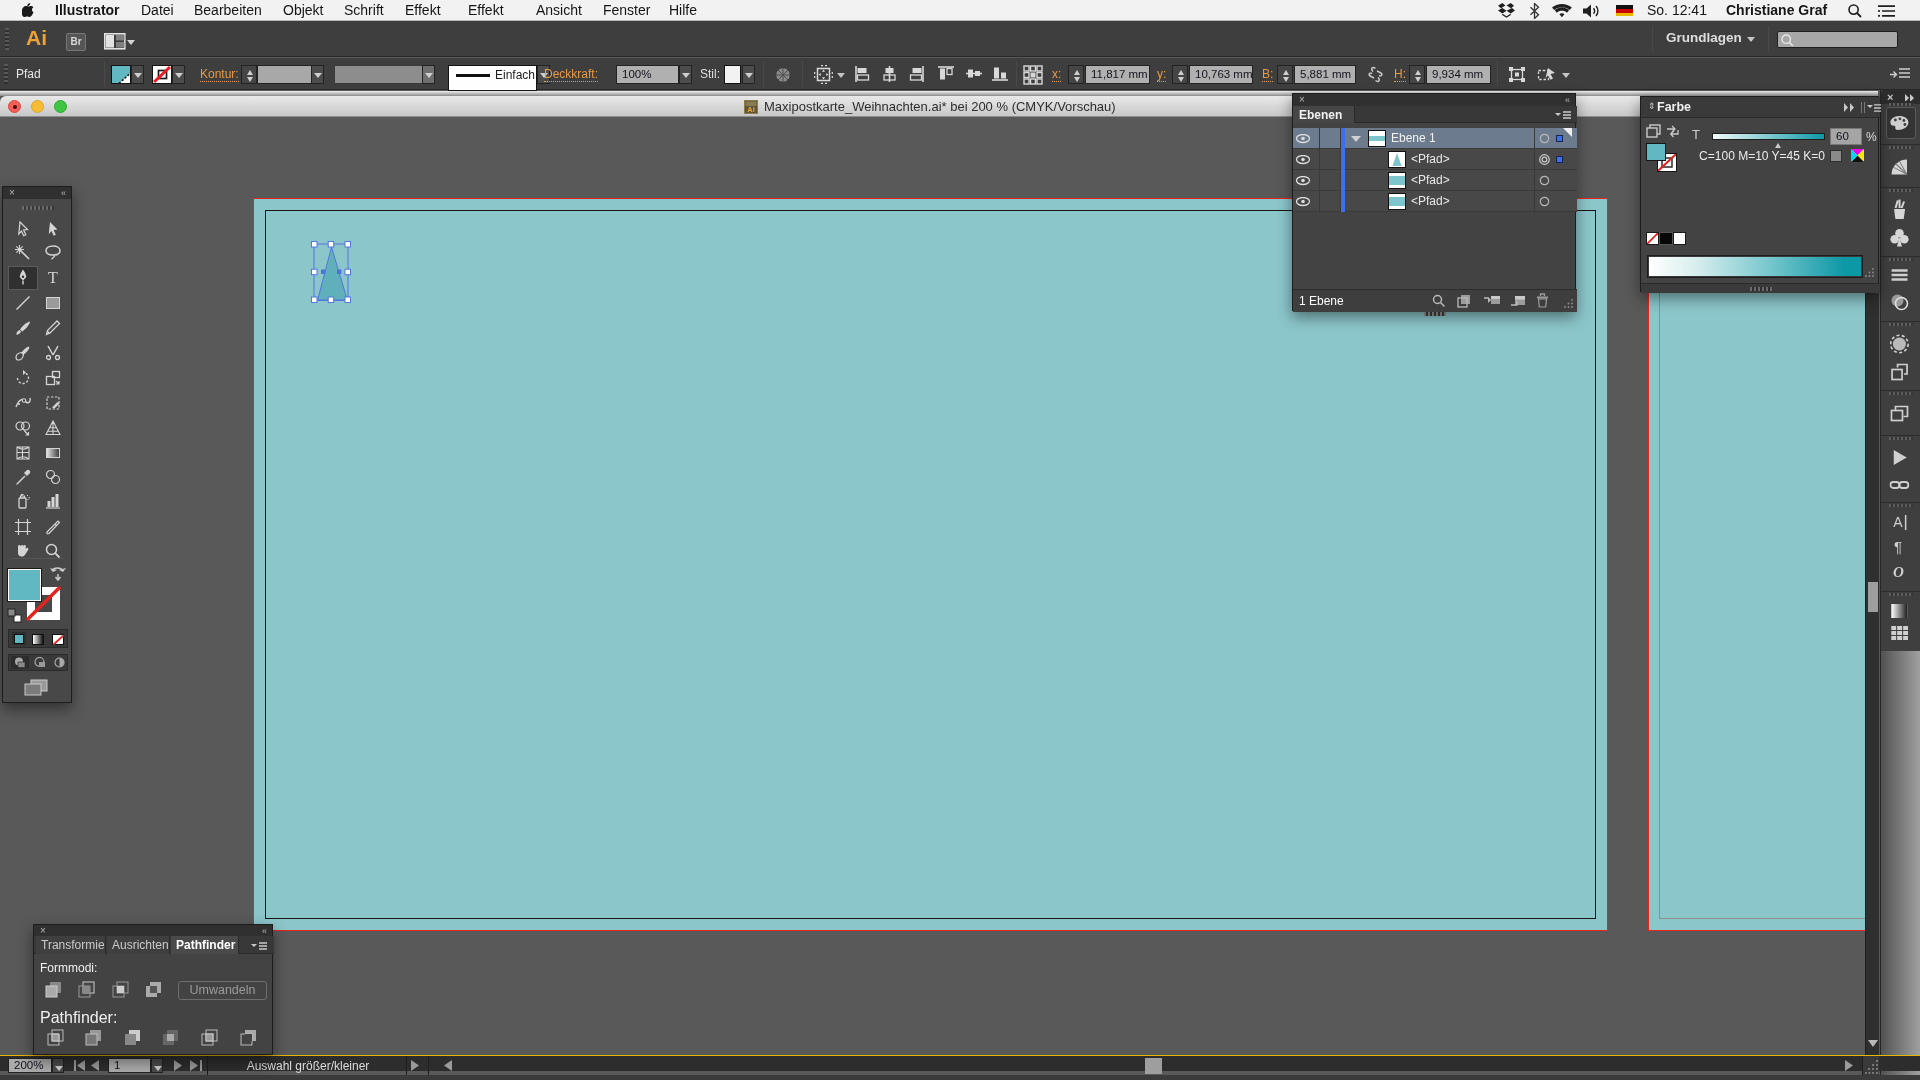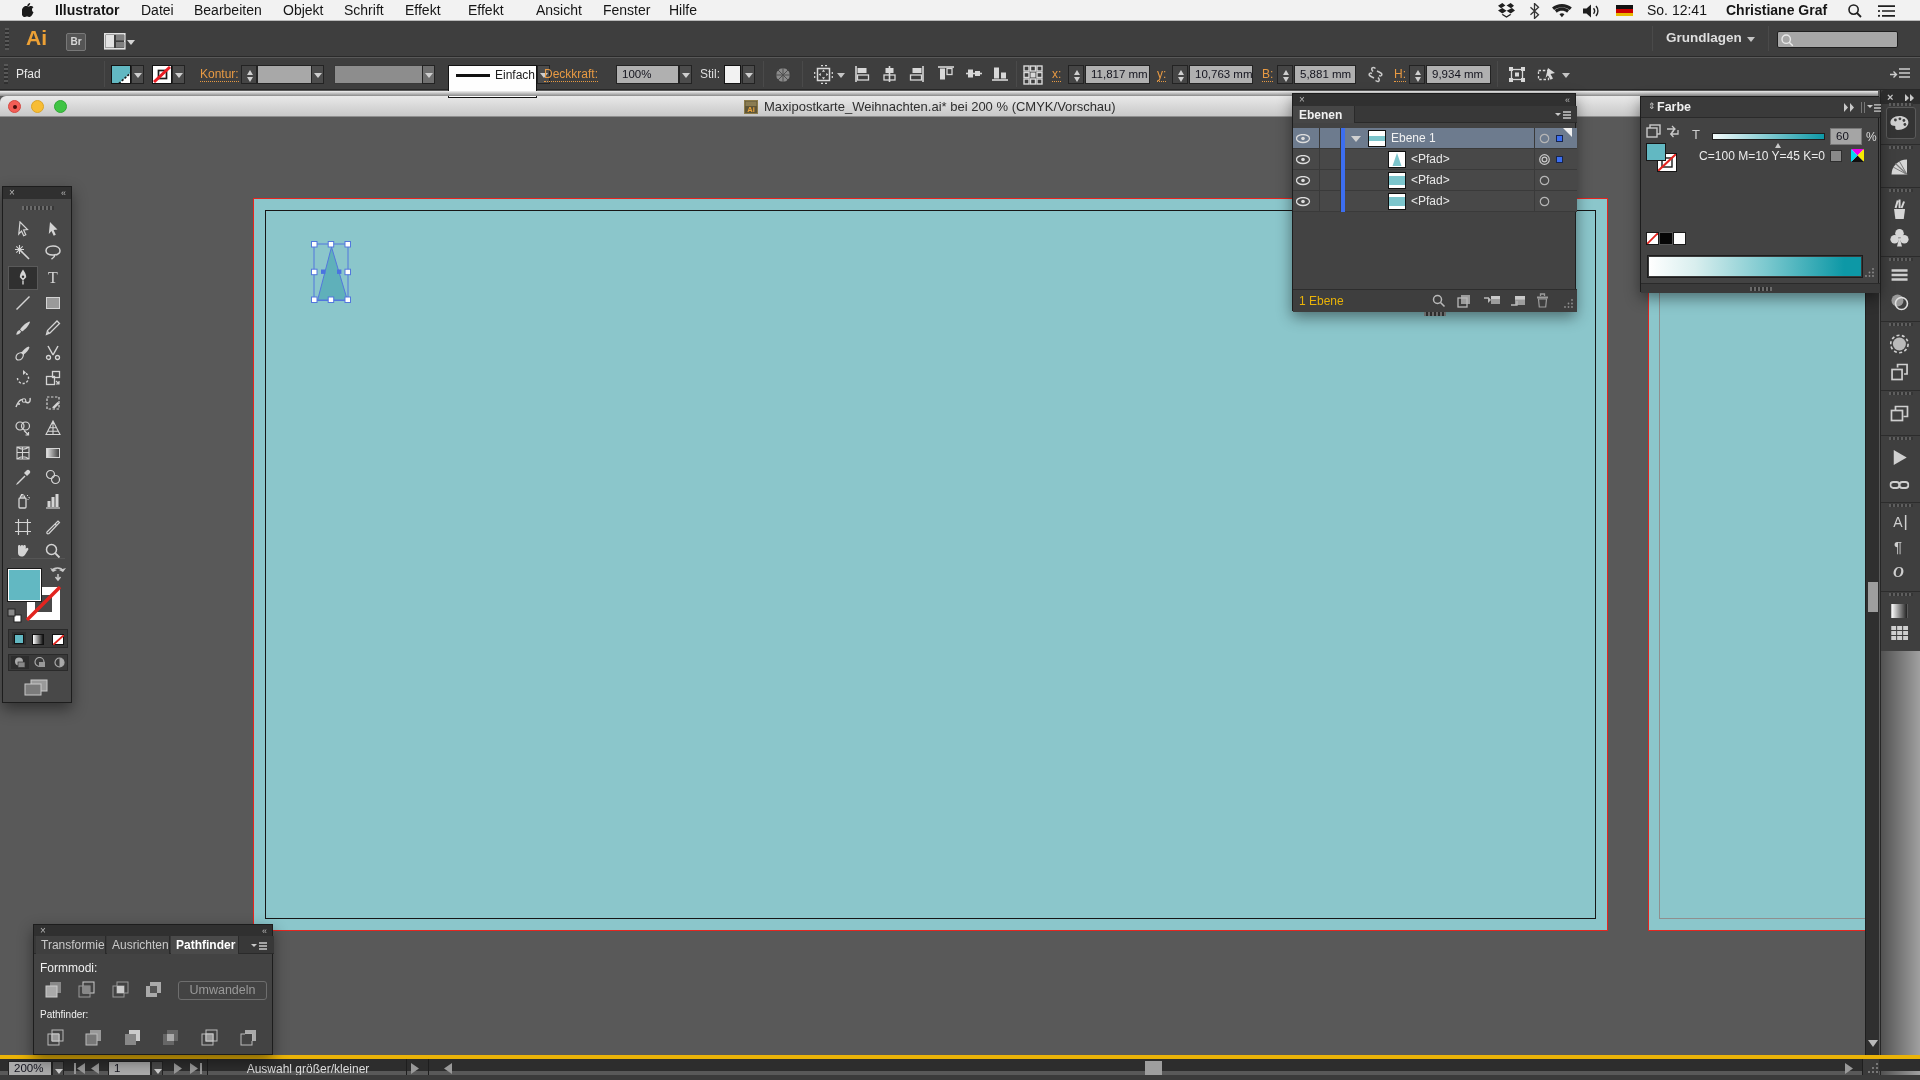--- a/index.html
+++ b/index.html
@@ -181,21 +181,21 @@
           <path d="M1 16L17 1" stroke="#ea1c23" stroke-width="3"></path>
         </svg>
     </div>
     <div class="drop" style="left:172px;top:7px;height:19px"></div>
     <div class="olab" style="left:200px;top:9px">Kontur:</div>
     <div class="step" style="left:241px;top:7px;height:19px"></div>
     <div class="fld" style="left:257px;top:7px;width:55px;height:19px;background:#a8a8a8"></div>
     <div class="drop" style="left:311px;top:7px;height:19px"></div>
     <div class="fld" style="left:334px;top:7px;width:89px;height:19px;background:#8d8d8d;border-color:#3a3a3a"></div>
     <div class="drop" style="left:422px;top:7px;height:19px;background:#6f6f6f"></div>
-    <div class="abs" style="left:448px;top:7px;width:89px;height:33px;background:#fefefe;border:1px solid #131313">
+    <div class="abs" style="left:448px;top:7px;width:89px;height:26px;background:#fefefe;border:1px solid #131313">
       <div class="abs" style="left:7px;top:8px;width:34px;height:3px;background:#111"></div>
       <div class="abs" style="left:46px;top:2px;color:#1c1c1c;font-size:12px">Einfach</div>
     </div>
     <div class="drop" style="left:537px;top:7px;height:19px"></div>
     <div class="olab" style="left:544px;top:9px">Deckkraft:</div>
     <div class="fld" style="left:616px;top:7px;width:63px;height:19px">100%</div>
     <div class="drop" style="left:679px;top:7px;height:19px"></div>
     <div class="wlab" style="left:700px;top:9px">Stil:</div>
     <div class="abs" style="left:724px;top:7px;width:17px;height:19px;background:#f2f2f2;border:1px solid #131313"></div>
     <div class="drop" style="left:742px;top:7px;height:19px"></div>
@@ -415,21 +415,21 @@
       <rect x="0" y="5" width="5" height="4"></rect>
           <rect x="6" y="5" width="5" height="4"></rect>
           <rect x="12" y="5" width="5" height="4"></rect>
       <rect x="0" y="10" width="5" height="4"></rect>
           <rect x="6" y="10" width="5" height="4"></rect>
           <rect x="12" y="10" width="5" height="4"></rect>
         </g>
     </svg>
     <div class="abs" style="left:0;top:561px;width:40px;height:429px;background:linear-gradient(90deg,#525252,#a2a2a2)"></div>
   </div>
-  <div id="statusbar" class="abs" style="left:0;top:1055px;width:1920px;height:16px;background:#2d2d2d;border-top:4px solid #eab308">
+  <div id="statusbar" class="abs" style="left:0;top:1055px;width:1920px;height:16px;background:#2d2d2d;border-top:1px solid #eab308">
     <div class="fld" style="left:8px;top:2px;width:44px;height:15px;line-height:13px;background:#ababab">200%</div>
     <div class="drop" style="left:52px;top:2px;width:12px;height:15px"></div>
     <div class="drop" style="left:52px;top:2px;width:12px;height:15px"></div>
     <svg class="abs" style="left:73px;top:4px" width="13" height="11" viewBox="0 0 13 11">
         <rect x="1" y="0" width="2" height="11" fill="#9a9a9a"></rect>
         <path d="M12 0L4 5.5 12 11z" fill="#9a9a9a"></path>
       </svg>
     <svg class="abs" style="left:90px;top:4px" width="9" height="11" viewBox="0 0 9 11">
         <path d="M9 0L1 5.5 9 11z" fill="#9a9a9a"></path>
       </svg>
@@ -713,21 +713,21 @@
           <circle cx="5.5" cy="5.5" r="4.2" fill="none" stroke="#b5b5b5" stroke-width="1.2"></circle>
         </svg>
       <svg class="abs" style="left:246px;top:68px" width="12" height="12">
           <circle cx="5.5" cy="5.5" r="4.2" fill="none" stroke="#b5b5b5" stroke-width="1.2"></circle>
         </svg>
       <div class="abs" style="left:263px;top:7px;width:7px;height:7px;background:#3c6ef0;border:1px solid #16254e"></div>
       <div class="abs" style="left:263px;top:28px;width:7px;height:7px;background:#3c6ef0;border:1px solid #16254e"></div>
       <div class="abs" style="left:270px;top:0;width:0;height:0;border-left:9px solid transparent;border-top:9px solid #f0f0f0"></div>
     </div>
     <div class="abs" style="left:0;top:195px;width:284px;height:23px;background:#3e3e3e;border-top:1px solid #2d2d2d">
-      <div class="abs" style="left:6px;top:4px;color:#eab308;font-size:12px">1 Ebene</div>
+      <div class="abs" style="left:6px;top:4px;color:#ffffff;font-size:12px">1 Ebene</div>
       <svg class="abs" style="left:139px;top:4px" width="14" height="14">
           <circle cx="5.5" cy="5.5" r="4" fill="none" stroke="#b9b9b9" stroke-width="1.5"></circle>
           <path d="M8.5 8.5l4 4" stroke="#b9b9b9" stroke-width="1.6"></path>
         </svg>
       <svg class="abs" style="left:164px;top:4px" width="16" height="14">
         <rect x="4" y="1" width="9" height="9" fill="#9c9c9c"></rect>
           <rect x="1" y="4" width="9" height="9" fill="none" stroke="#b9b9b9" stroke-width="1.3"></rect>
       </svg>
       <svg class="abs" style="left:190px;top:4px" width="18" height="14">
         <path d="M1 4h4l2 2" fill="none" stroke="#b9b9b9" stroke-width="1.4"></path>
@@ -853,21 +853,21 @@
         <rect x="5" y="1" width="11" height="11" fill="none" stroke="#999"></rect>
         <rect x="1" y="5" width="11" height="11" fill="none" stroke="#999"></rect>
         <rect x="5" y="5" width="7" height="7" fill="#ccc"></rect>
       </svg>
     <svg class="pfico" style="left:111px;top:56px">
         <rect x="5" y="1" width="11" height="11" fill="#aaa"></rect>
         <rect x="1" y="5" width="11" height="11" fill="#aaa"></rect>
         <rect x="5" y="5" width="7" height="7" fill="#555"></rect>
       </svg>
     <div class="abs" style="left:144px;top:56px;width:89px;height:19px;border:1px solid #6e6e6e;border-radius:3px;color:#9a9a9a;font-size:12.5px;text-align:center;line-height:17px">Umwandeln</div>
-    <div class="abs" style="left:6px;top:84px;color:#f0f0f0;font-size:10px">Pathfinder:</div>
+    <div class="abs" style="left:6px;top:84px;color:#f0f0f0;font-size:16px">Pathfinder:</div>
     <svg class="pfico" style="left:13px;top:104px">
         <rect x="5" y="1" width="11" height="11" fill="none" stroke="#bbb"></rect>
         <rect x="1" y="5" width="11" height="11" fill="none" stroke="#bbb"></rect>
         <rect x="5" y="5" width="7" height="7" fill="#999"></rect>
         <path d="M5 5h7v7H5z" fill="none" stroke="#ccc"></path>
       </svg>
     <svg class="pfico" style="left:51px;top:104px">
         <rect x="5" y="1" width="11" height="11" fill="#999"></rect>
         <rect x="1" y="5" width="11" height="11" fill="#777"></rect>
         <rect x="1" y="5" width="11" height="11" fill="none" stroke="#bbb"></rect>

